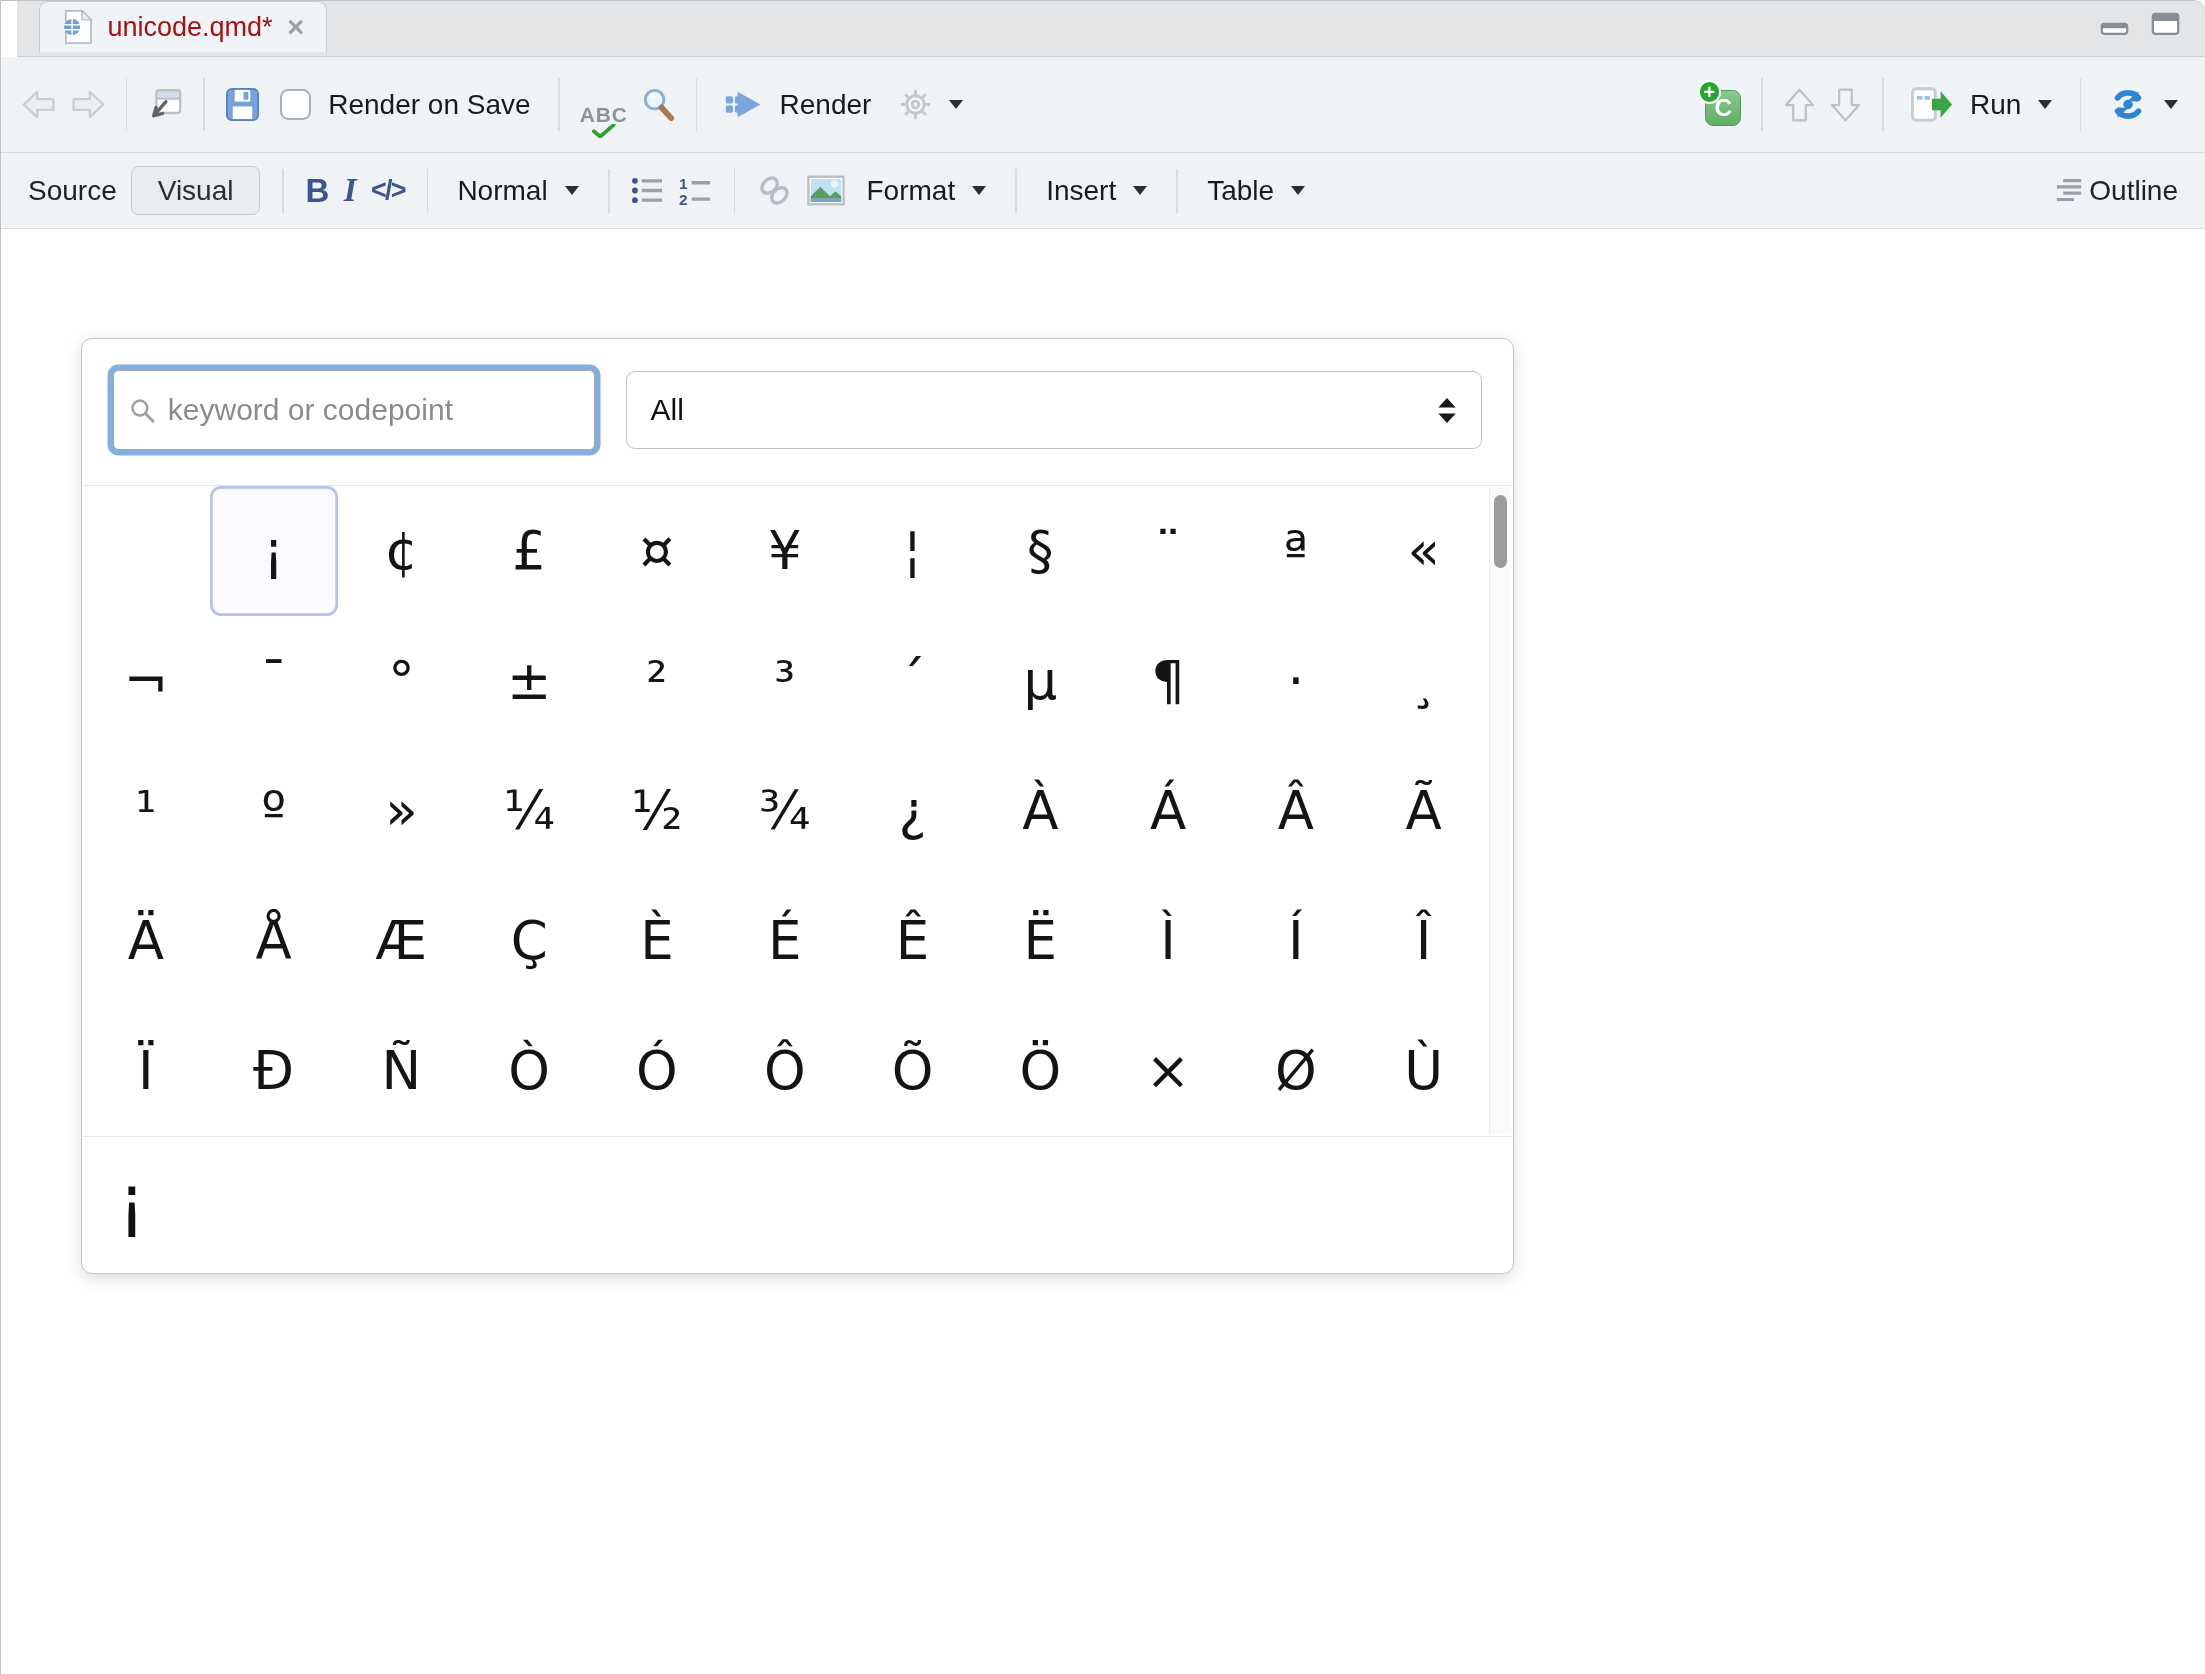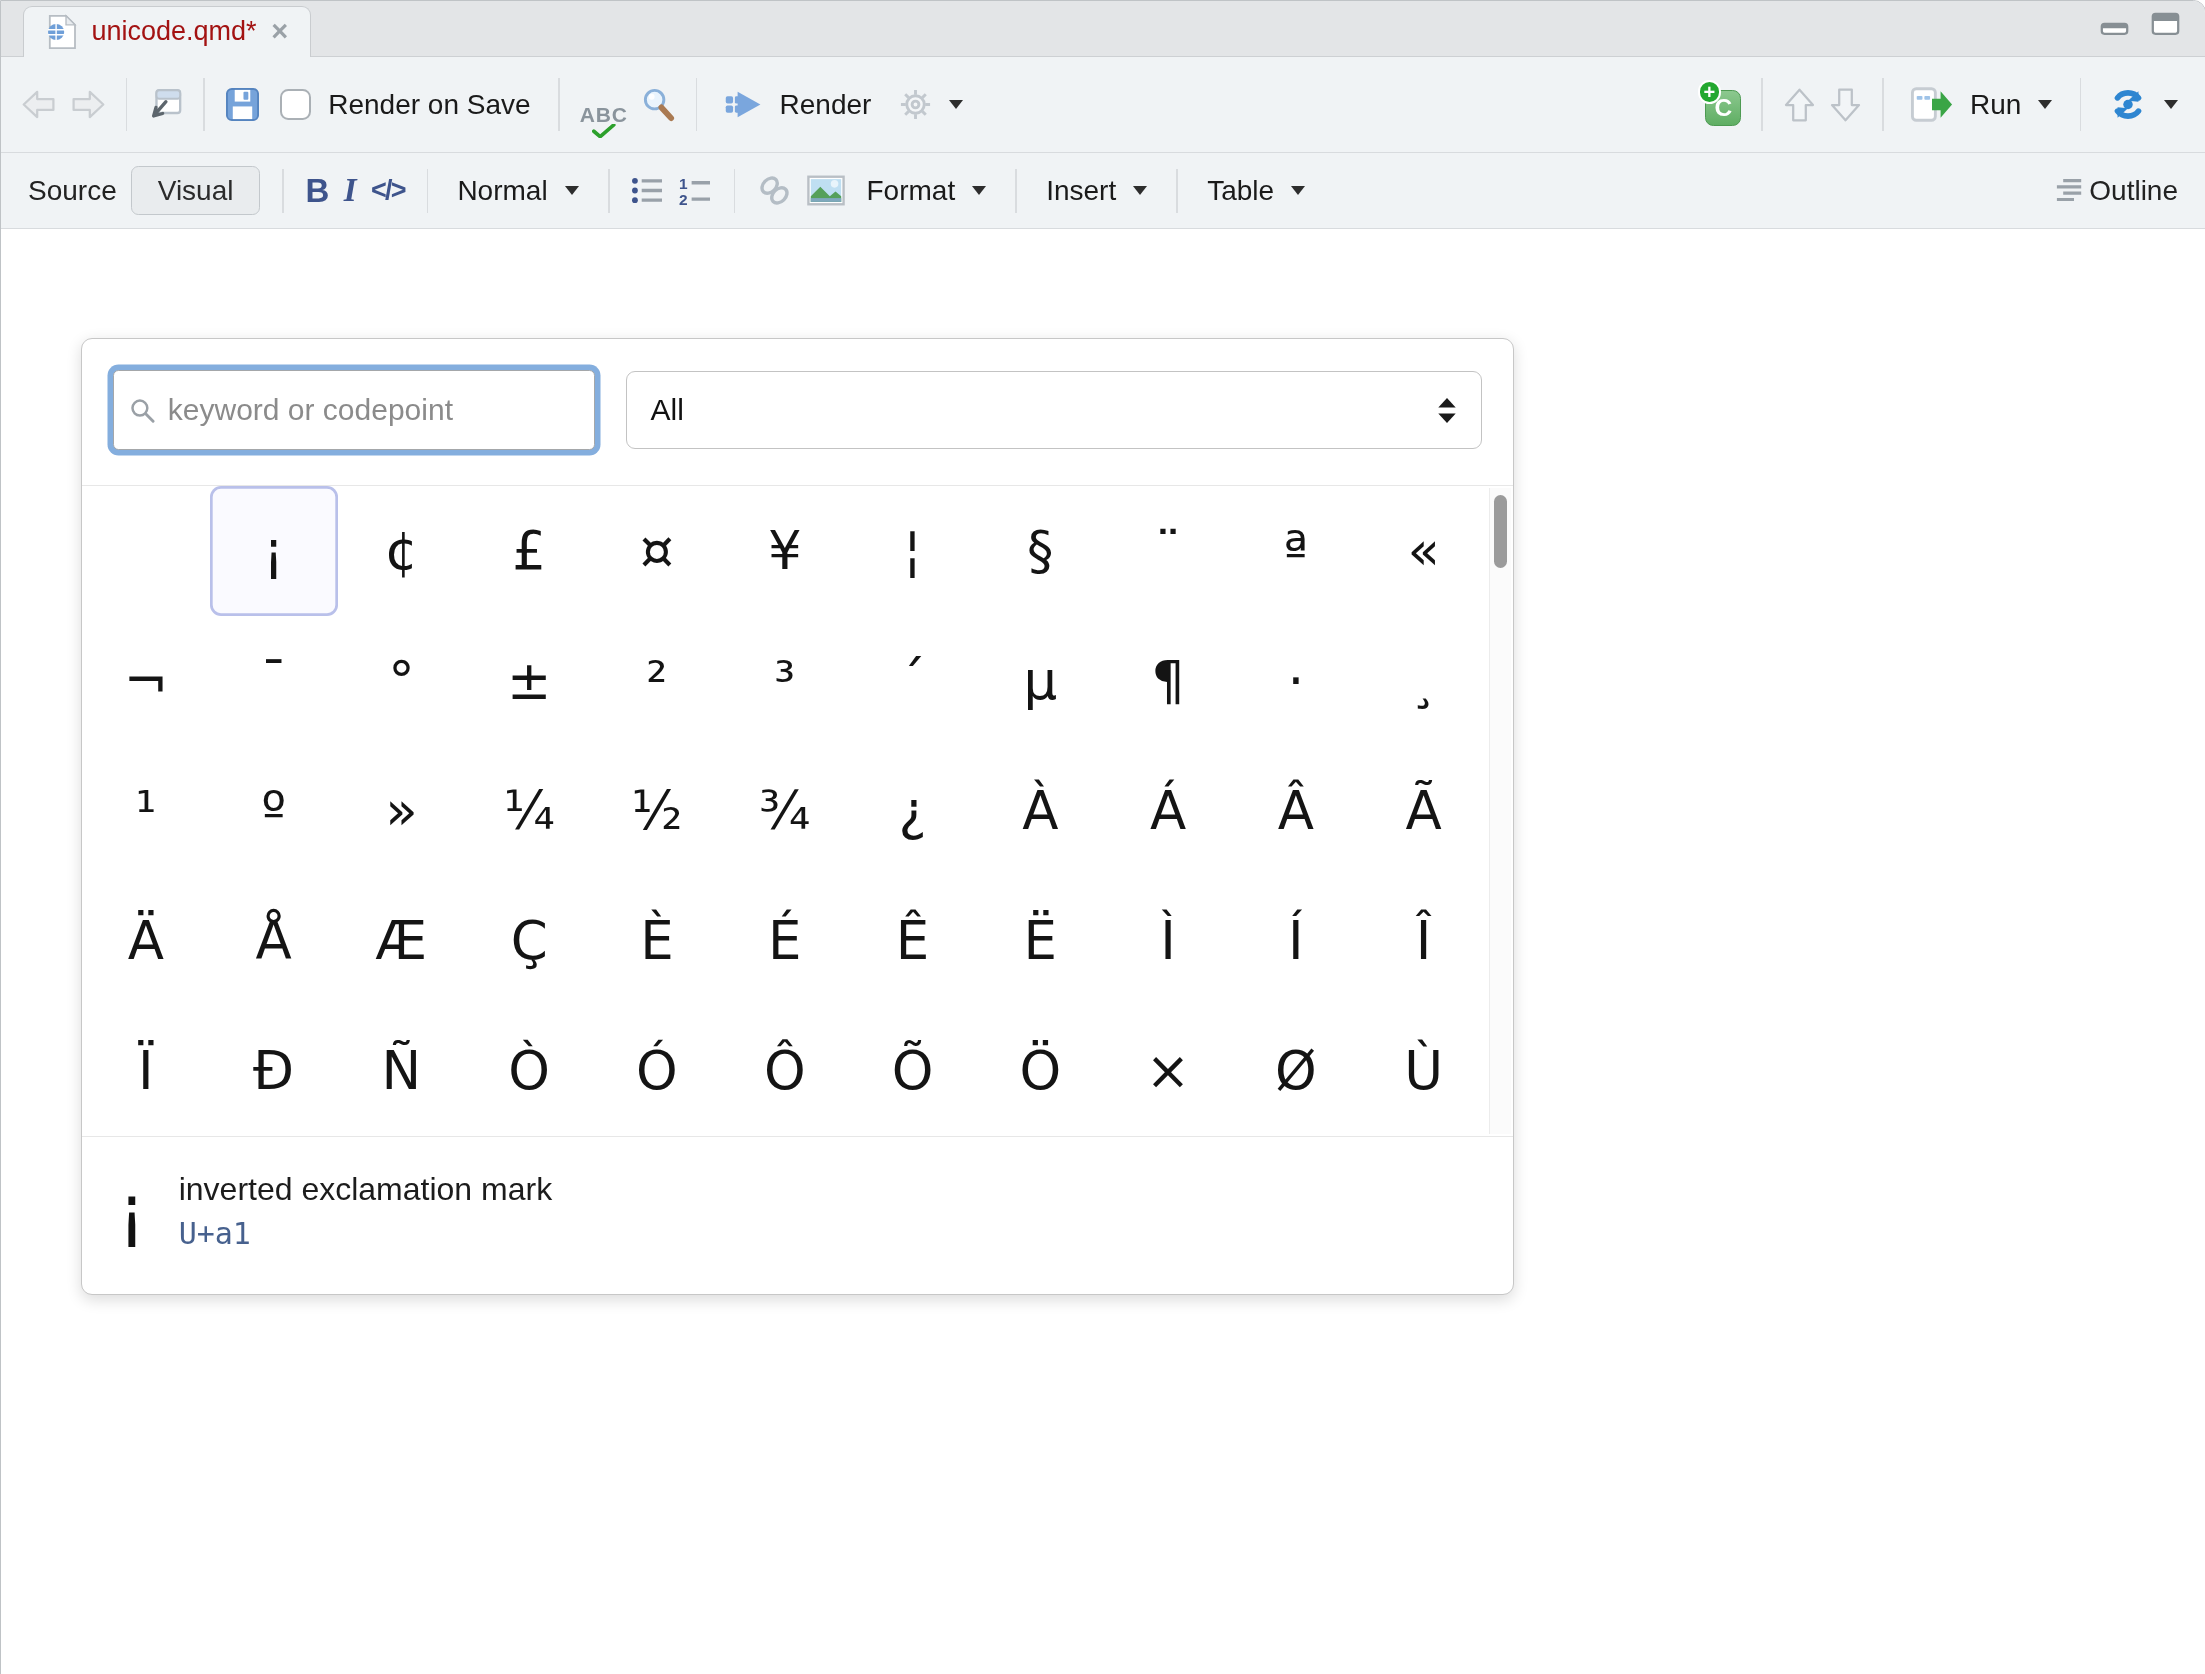--- a/index.html
+++ b/index.html
@@ -3,21 +3,21 @@
 <meta charset="utf-8">
 <style>
   * { margin:0; padding:0; box-sizing:border-box; }
   html,body { width:2206px; height:1675px; background:#fff; font-family:"Liberation Sans",sans-serif; }
   .window {
     width:2206px; height:1675px; display:flex; flex-direction:column;
     border:0.9px solid #bfc3c6; border-radius:0 12.7px 0 0; overflow:hidden; background:#fff;
   }
 
   
-  .tabbar { height:56px; background:#e3e5e7; border-bottom:0.9px solid #cdd0d3; display:flex; align-items:flex-end; position:relative; flex:none; }
+  .tabbar { height:56px; background:#e3e5e7; border-bottom:0.9px solid #cdd0d3; display:flex; position:relative; flex:none;margin-left:16px; }
   .tab {
     margin-left:22px; height:51px; background:#f0f3f5; border:0.9px solid #c9cccf; border-bottom:none;
     border-radius:9px 9px 0 0; display:flex; align-items:center; gap:14.5px; padding:0 22px;
     margin-bottom:-0.9px; z-index:2; cursor:default;
   }
   .tab-title { font-size:27px; font-weight:500; color:#a31212; }
   .tab-close { font-size:29px; color:#9aa1a7; font-weight:bold; line-height:1; }
   .win-controls { position:absolute; right:23.6px; top:11px; display:flex; gap:20px; align-items:center; }
 
   
@@ -365,22 +365,18 @@
             <div class="char-cell">×</div>
             <div class="char-cell">Ø</div>
             <div class="char-cell">Ù</div>
           </div>
         <div class="vscroll">
           <div class="vscroll-thumb"></div>
         </div>
       </div>
       <div class="preview">
         <div class="preview-char">¡</div>
-        <div>
-          <div class="preview-name">inverted exclamation mark</div>
-          <div class="preview-code">U+a1</div>
-        </div>
       </div>
     </div>
   </div>
 
 </div>
 
 
 </body></html>

